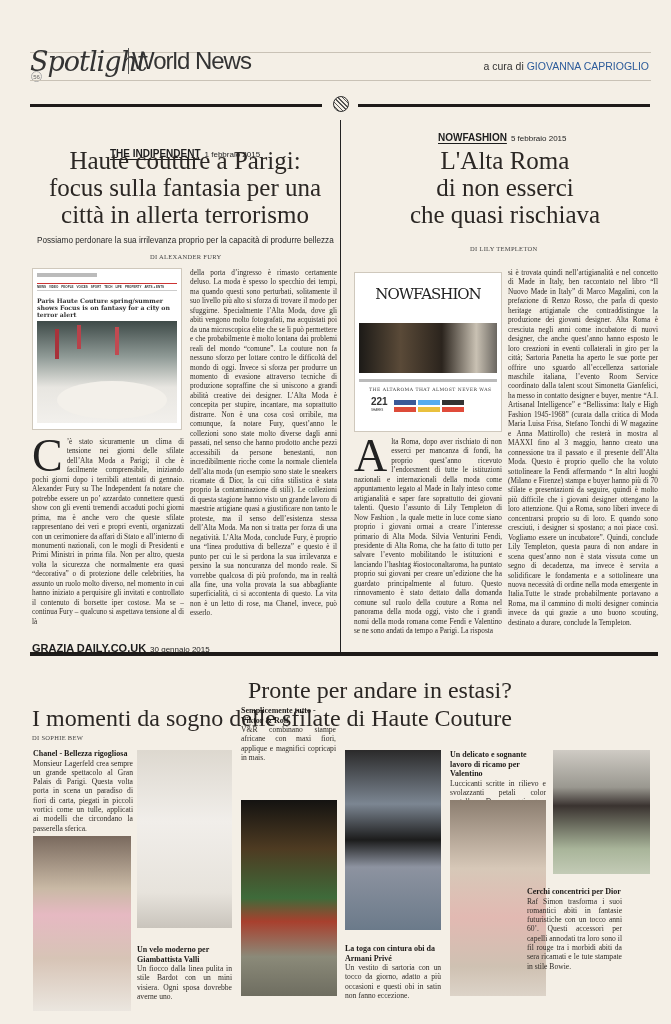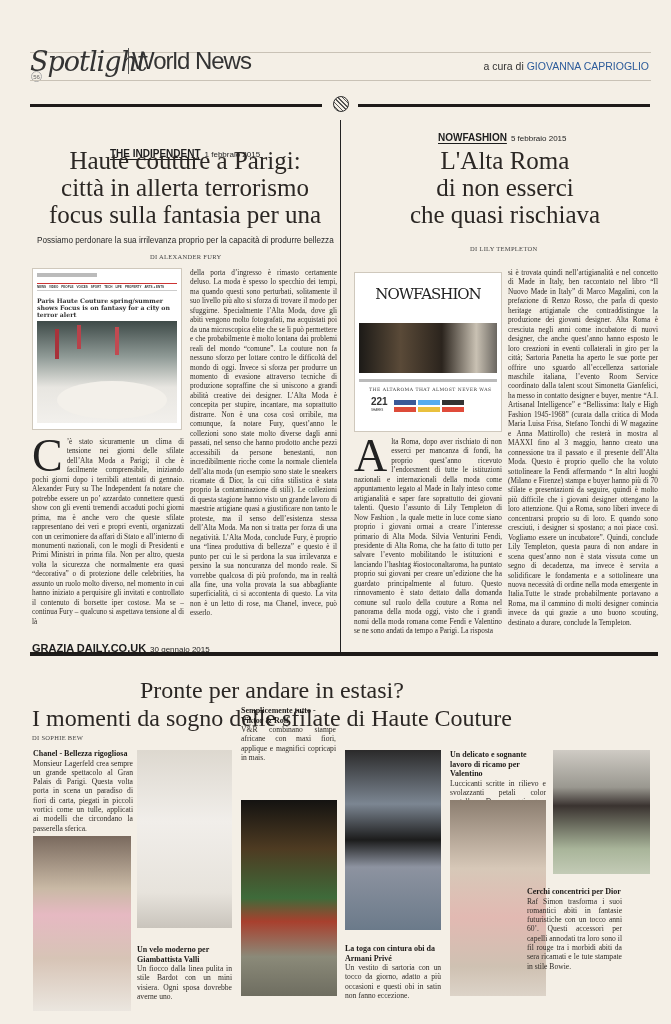--- a/index.html
+++ b/index.html
@@ -38,22 +38,22 @@
 <div class="hdr-rule" style="top:80px"></div>
 
 <div class="thick" style="left:30px;width:292px;top:104px"></div>
 <div class="globe"></div>
 <div class="thick" style="left:358px;width:292px;top:104px"></div>
 <div class="vrule" style="left:340px;top:120px;height:533px"></div>
 
 <div class="src" style="left:110px;top:148px"><u>THE INDIPENDENT</u><span>1 febbraio 2015</span></div>
 <div class="headline" style="left:30px;width:310px;top:147px">
   <div>Haute couture a Parigi:</div>
+  <div>focus sulla fantasia per una</div>
   <div>città in allerta terrorismo</div>
-  <div>focus sulla fantasia per una</div>
 </div>
 <div class="deck" style="left:37px;top:236px">Possiamo perdonare la sua irrilevanza proprio per la capacità di produrre bellezza</div>
 <div class="byline" style="left:150px;top:253px">Di ALEXANDER FURY</div>
 
 <div class="shot" style="left:32px;top:268px;width:150px;height:162px">
   <div style="height:4px;width:60px;background:#bbb;margin-bottom:6px"></div>
   <div style="display:flex;gap:3px;border-top:1px solid #c33;border-bottom:1px solid #ccc;padding:1px 0;margin-bottom:6px">
     <span style="font:bold 3px 'Liberation Sans',sans-serif;color:#333">NEWS</span>
     <span style="font:bold 3px 'Liberation Sans',sans-serif;color:#333">VIDEO</span>
     <span style="font:bold 3px 'Liberation Sans',sans-serif;color:#333">PEOPLE</span>
@@ -104,21 +104,21 @@
     </div>
   </div>
 </div>
 
 <div class="col" style="left:354px;top:437px;width:148px"><span class="drop">A</span><span>lta Roma, dopo aver rischiato di non esserci per mancanza di fondi, ha proprio quest’anno ricevuto l’endorsment di tutte le istituzioni nazionali e internazionali della moda come appuntamento legato al Made in Italy inteso come artigianalità e saper fare soprattutto dei giovani talenti. Questo l’assunto di Lily Templeton di Now Fashion , la quale mette in luce come siano proprio i giovani ormai a creare l’interesse primario di Alta Moda. Silvia Venturini Fendi, presidente di Alta Roma, che ha fatto di tutto per salvare l’evento mobilitando le istituzioni e lanciando l’hashtag #iostoconaltaroma, ha puntato proprio sui giovani per creare un’edizione che ha guardato principalmente al futuro. Questo rinnovamento è stato dettato dalla domanda comune sul ruolo della couture a Roma nel panorama della moda oggi, visto che i grandi nomi della moda romana come Fendi e Valentino se ne sono andati da tempo a Parigi. La risposta</span></div>
 <div class="col" style="left:508px;top:268px;width:150px">si è trovata quindi nell’artigianalità e nel concetto di Made in Italy, ben raccontato nel libro “Il Nuovo Made in Italy” di Marco Magalini, con la prefazione di Renzo Rosso, che parla di questo heritage artigianale che contraddistingue la produzione dei giovani designer. Alta Roma è cresciuta negli anni come incubatore di nuovi designer, che anche quest’anno hanno esposto le loro creazioni in eventi collaterali in giro per la città; Sartoria Panetta ha aperto le sue porte per offrire uno sguardo all’eccellenza sartoriale maschile italiana, l’evento Room Service coordinato dalla talent scout Simonetta Gianfelici, ha messo in contatto designer e buyer, mentre “A.I. Artisanal Intelligence” e “Bellissima: Italy e High Fashion 1945-1968” (curata dalla critica di Moda Maria Luisa Frisa, Stefano Tonchi di W magazine e Anna Mattirollo) che resterà in mostra al MAXXI fino al 3 maggio, hanno creato una connessione tra il passato e il presente dell’Alta Moda. Questo è proprio quello che ha voluto sottolineare la Fendi affermando “ In altri luoghi (Milano e Firenze) stampa e buyer hanno più di 70 sfilate e presentazioni da seguire, quindi è molto più difficile che i giovani designer ottengano la loro attenzione. Qui a Roma, sono liberi invece di concentrarsi proprio su di loro. E quando sono cresciuti, i designer si spostano; a noi piace così. Vogliamo essere un incubatore”. Quindi, conclude Lily Templeton, questa paura di non andare in scena quest’anno non è stata vissuta come un segno di decadenza, ma invece è servita a solidificare le fondamenta e a sottolineare una nuova necessità di ordine nella moda emergente in Italia.Tutte le strade probabilmente portavano a Roma, ma il cammino di molti designer comincia invece da qui grazie a uno buono scouting, destinato a durare, conclude la Templeton.</div>
 
 <div class="thick" style="left:30px;width:628px;top:652px;height:4px"></div>
 
 <div class="src" style="left:32px;top:642px;font-size:11px"><u>GRAZIA DAILY.CO.UK</u><span style="font-size:8px">30 gennaio 2015</span></div>
-<div class="headline" style="left:32px;top:676px;text-align:center;font-size:24px;line-height:28px">
+<div class="headline" style="left:32px;top:676px;text-align:right;font-size:24px;line-height:28px">
   <div>Pronte per andare in estasi?</div>
   <div>I momenti da sogno delle sfilate di Haute Couture</div>
 </div>
 <div class="byline" style="left:32px;top:734px">Di SOPHIE BEW</div>
 
 <div class="cap" style="left:33px;top:749px;width:100px">
   <div class="cap-t">Chanel - Bellezza rigogliosa</div>
   <div class="cap-b">Monsieur Lagerfeld crea sempre un grande spettacolo al Gran Palais di Parigi. Questa volta porta in scena un paradiso di fiori di carta, piegati in piccoli vortici come un tulle, applicati ai modelli che circondano la passerella sferica.</div>
 </div>
 <div class="ph" style="left:33px;top:836px;width:98px;height:175px;background:linear-gradient(180deg,#7a6a5e,#c9b9a5 30%,#e6b9c2 45%,#d7c4b6 70%,#ebe6df)"></div>

